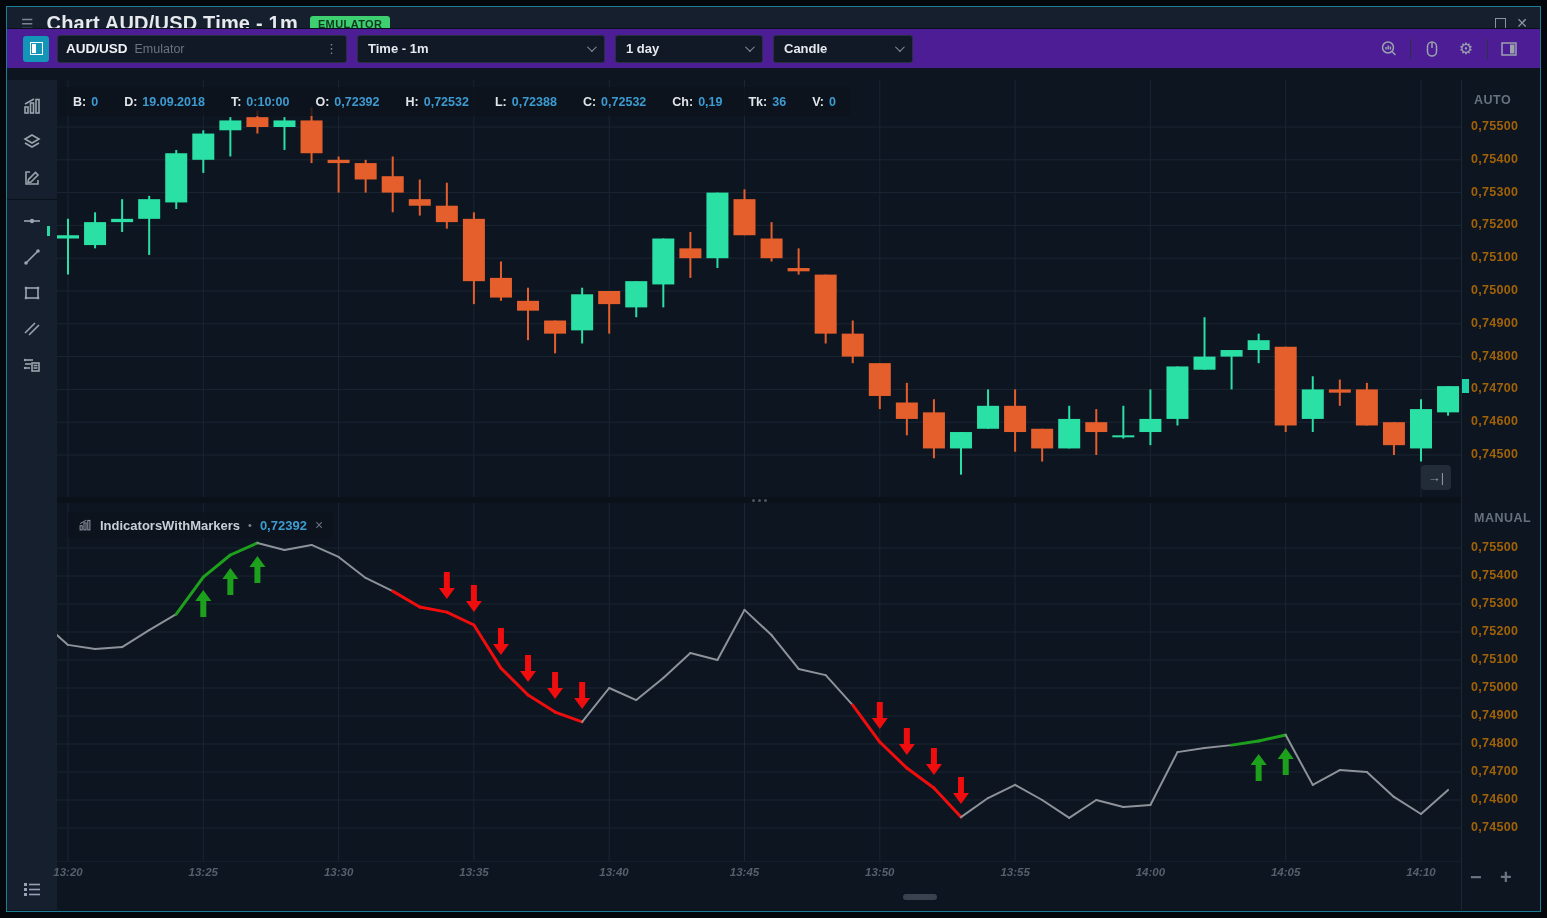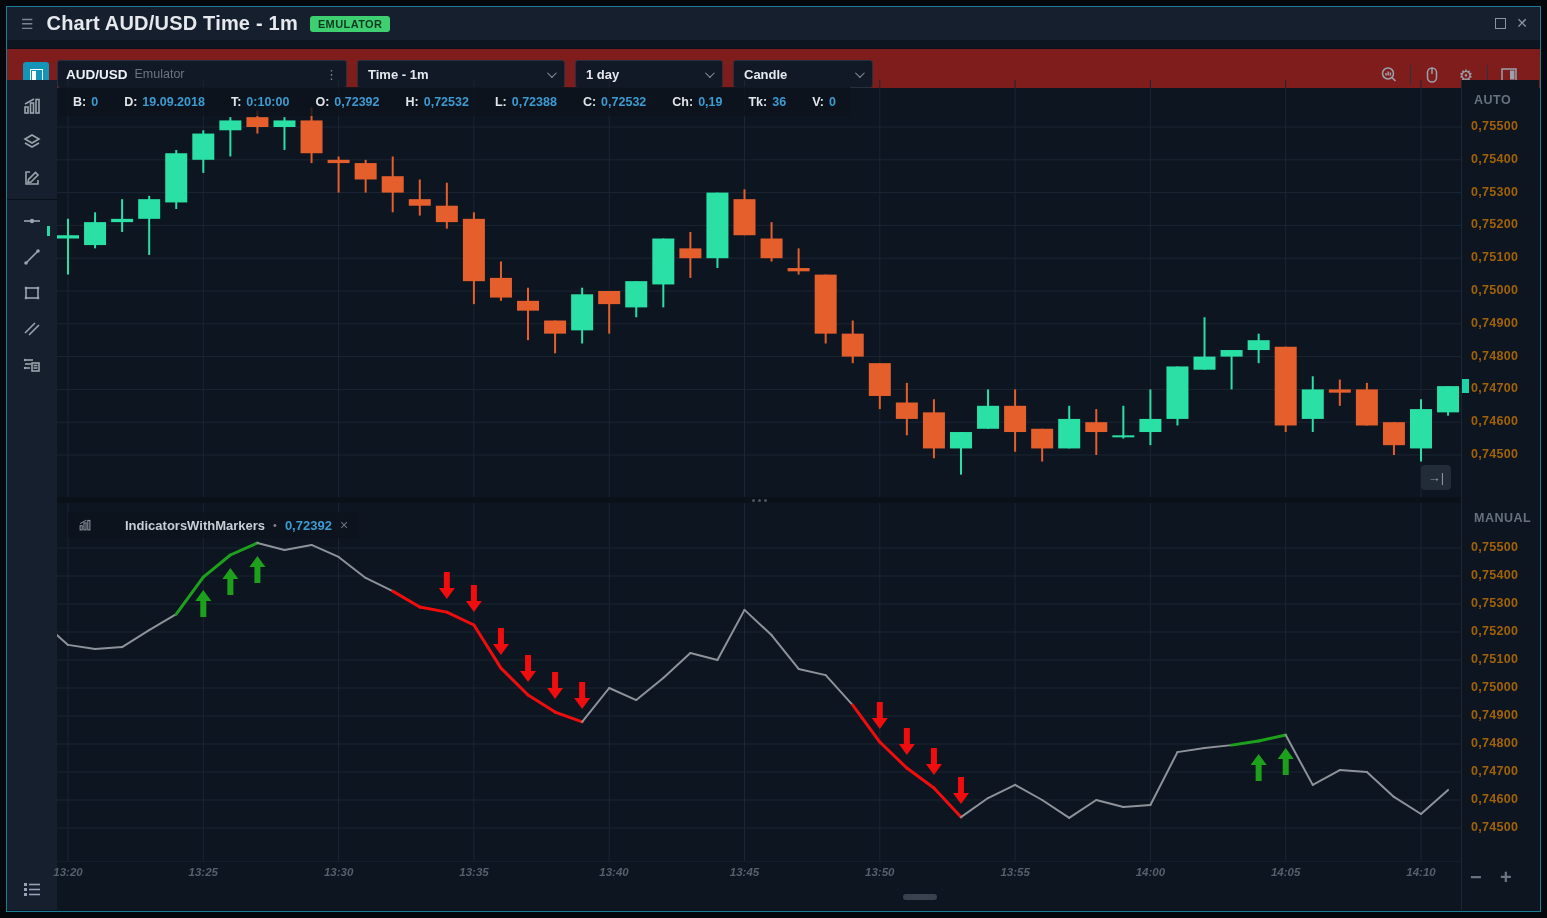--- a/index.html
+++ b/index.html
@@ -12,36 +12,36 @@
   .titlebar{position:absolute;left:7px;top:7px;width:1533px;height:33px;background:#161f2d;
             display:flex;align-items:center;}
   .menu-glyph{color:#7b8494;font-size:14px;margin-left:14px;cursor:pointer;}
   .win-title{color:#e6e9ee;font-size:20px;font-weight:bold;margin-left:13px;letter-spacing:.2px;}
   .badge{margin-left:12px;background:#3ecf71;color:#0d3a1e;font-size:11px;font-weight:bold;
          padding:2px 8px;border-radius:3px;letter-spacing:.4px;}
   .win-controls{margin-left:auto;display:flex;align-items:center;gap:10px;margin-right:12px;}
   .maxi{width:11px;height:11px;border:1.5px solid #8b93a0;}
   .closer{color:#8b93a0;font-size:14px;line-height:11px;}
   
-  .toolbar{position:absolute;left:7px;top:48px;width:1533px;height:40px;background:#7f1d1d;
-           border-top:1px solid #0b111a;display:flex;align-items:flex-end;}
+  .toolbar{position:absolute;left:7px;top:28px;width:1533px;height:40px;background:#4c1d95;
+           border-top:1px solid #0b111a;display:flex;align-items:center;}
   .tool-active{width:26px;height:26px;background:#1295b6;border-radius:3px;margin-left:16px;
                display:flex;align-items:center;justify-content:center;}
   .panel-glyph{width:13px;height:13px;border:1.5px solid #fff;position:relative;}
   .panel-glyph::after{content:"";position:absolute;left:1px;top:1px;bottom:1px;width:4px;background:#fff;}
   .symbol-box{margin-left:8px;width:290px;height:28px;background:#111927;border:1px solid #27303f;
               border-radius:3px;display:flex;align-items:center;padding:0 8px;}
   .symbol-name{color:#f0f2f5;font-weight:bold;font-size:13.5px;}
   .symbol-feed{color:#6a7480;font-size:12.5px;margin-left:7px;}
   .kebab{margin-left:auto;color:#7b8494;font-size:13px;}
   .dd{height:28px;background:#111927;border:1px solid #27303f;border-radius:3px;
       display:flex;align-items:center;padding:0 10px;color:#e6e9ee;font-size:13px;font-weight:bold;}
   .dd .chev{margin-left:auto;width:7px;height:7px;border-right:1.5px solid #8b93a0;
             border-bottom:1.5px solid #8b93a0;transform:rotate(45deg) translateY(-2px);}
-  .dd1{margin-left:10px;width:208px;}
+  .dd1{margin-left:10px;width:248px;}
   .dd2{margin-left:10px;width:148px;}
   .dd3{margin-left:10px;width:140px;}
   .tb-right{margin-left:auto;display:flex;align-items:center;gap:8px;margin-right:18px;}
   .tb-sep{width:1px;height:20px;background:#2a3342;}
   .tb-icon{width:26px;height:26px;border-radius:3px;display:flex;align-items:center;justify-content:center;color:#9aa3ad;}
   .tb-icon svg{stroke:#9aa3ad;fill:none;stroke-width:1.5;}
   .gear-glyph{font-size:16px;color:#9aa3ad;}
   
   .sidebar{position:absolute;left:7px;top:80px;width:50px;height:830px;background:#161f2d;}
   .side-icon{width:50px;height:36px;display:flex;align-items:center;justify-content:center;}
@@ -60,21 +60,21 @@
   
   .info-bar{position:absolute;left:59px;top:87px;height:29px;background:rgba(13,19,29,.82);
             display:flex;align-items:center;padding:0 14px;gap:26px;}
   .info-item{display:flex;align-items:baseline;gap:5px;white-space:nowrap;}
   .info-item .lbl{color:#e2e6ea;font-size:12.5px;font-weight:bold;}
   .info-item .val{color:#3d9bd1;font-size:12.5px;font-weight:bold;}
   
   .ind-header{position:absolute;left:68px;top:512px;height:26px;background:rgba(13,19,29,.85);
               display:flex;align-items:center;padding:0 10px;gap:8px;border-radius:2px;}
   .ind-header svg{stroke:#8b93a0;fill:none;stroke-width:1.5;}
-  .ind-name{color:#c9ced6;font-size:13px;font-weight:bold;margin-left:25px;}
+  .ind-name{color:#c9ced6;font-size:13px;font-weight:bold;}
   .ind-bullet{color:#7b8494;font-size:11px;}
   .ind-value{color:#3d9bd1;font-size:13px;font-weight:bold;}
   .ind-close{color:#6a7480;font-size:14px;}
   
   .axis-strip{position:absolute;left:1461px;top:80px;width:78px;height:830px;background:#0d1520;
               border-left:1px solid #1c2634;}
   .axis-mode{position:absolute;left:12px;color:#66717f;font-size:12.5px;font-weight:bold;letter-spacing:.5px;}
   .price-label{position:absolute;left:9px;color:#a16207;font-size:12.5px;font-weight:bold;letter-spacing:.3px;}
   .price-tag{position:absolute;left:0;width:7px;height:14px;background:#20d2a8;}
   .time-axis{position:absolute;left:57px;top:861px;width:1404px;height:20px;border-top:1px solid #141d29;font-style:italic;}

